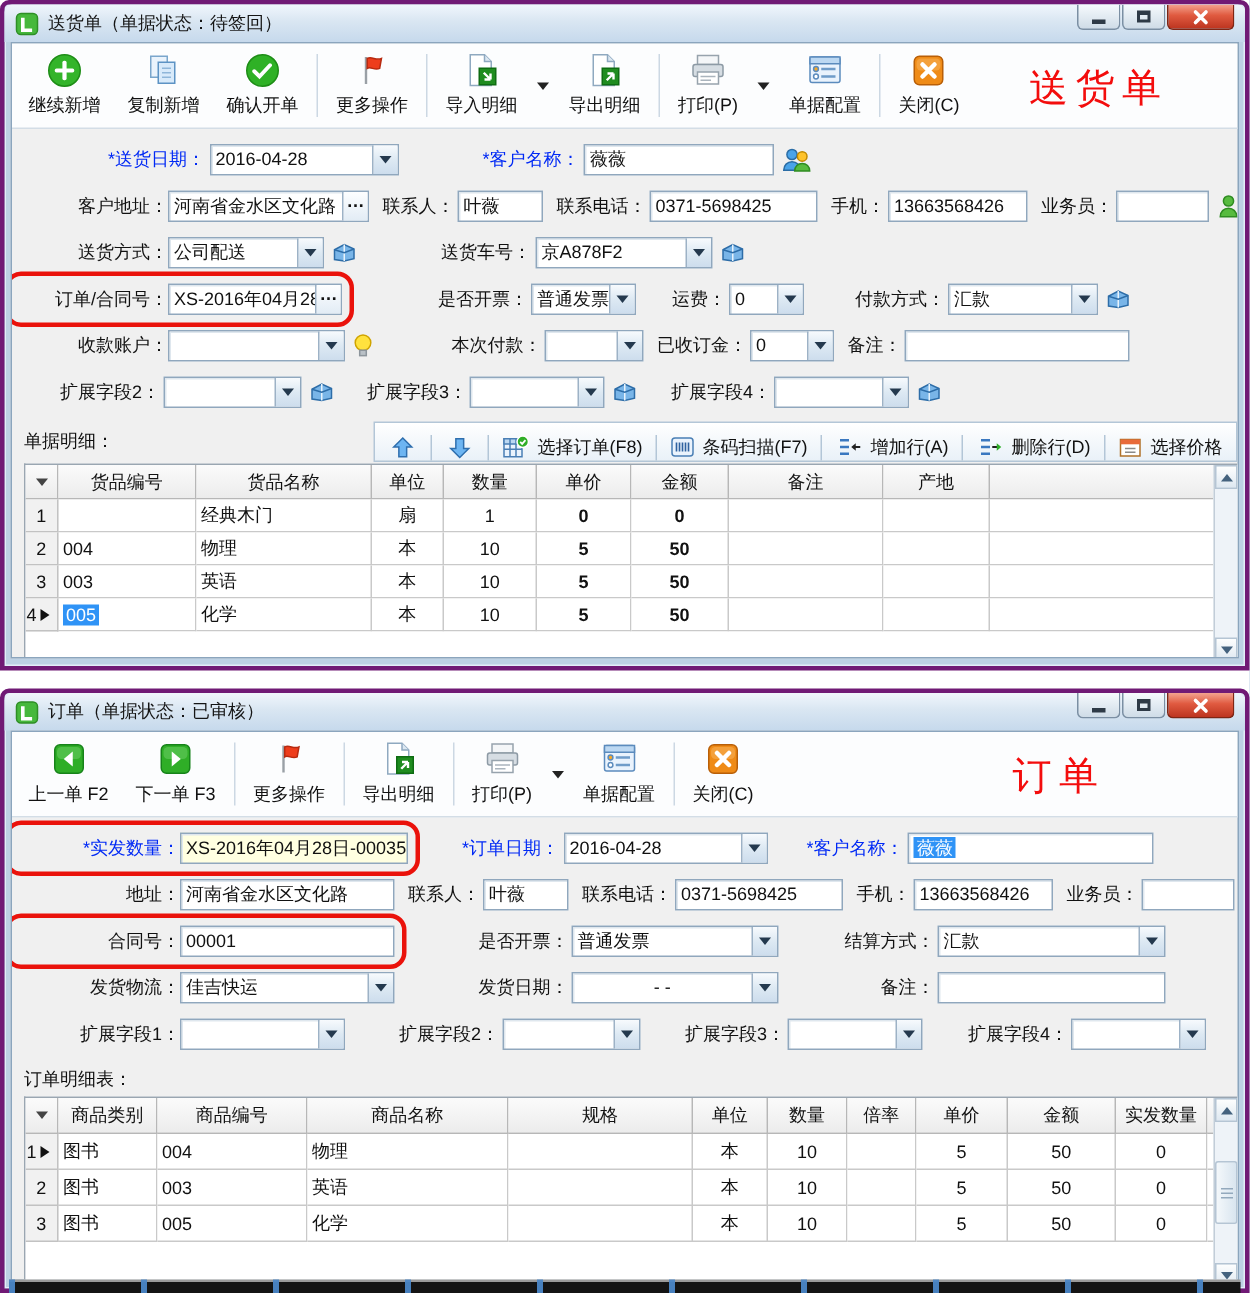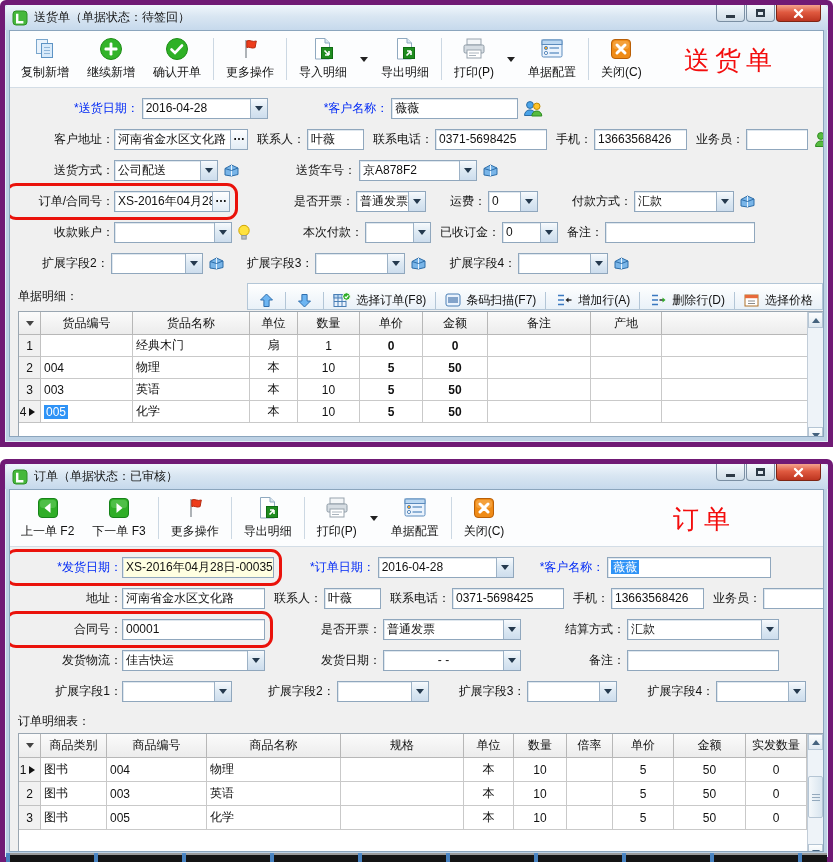--- a/index.html
+++ b/index.html
@@ -1,20 +1,20 @@
 <!DOCTYPE html>
 <html><head>
 <meta charset="utf-8">
 <style>
 *{box-sizing:border-box;margin:0;padding:0}
 html,body{width:833px;height:862px}
 body{position:relative;overflow:hidden;background:#fff;font-family:"Liberation Sans","DejaVu Sans",sans-serif;font-size:12px;color:#111}
 svg{display:block}
 
-.win{position:absolute;left:0;width:833px;background:#bdd1e4;border:5px solid #701a75;border-radius:6px 6px 0 0;box-shadow:inset 0 0 0 1px #e3eef8}
+.win{position:absolute;left:0;width:833px;background:#bdd1e4;border:3px solid #701a75;border-radius:6px 6px 0 0;box-shadow:inset 0 0 0 1px #e3eef8}
 .win1{top:0;height:447px}
 .win2{top:459px;height:403px;border-radius:6px 6px 0 0}
 .titlebar{height:25px;display:flex;align-items:center;padding:0 7px;position:relative;background:linear-gradient(#f0f6fc,#d9e6f2 45%,#c6d9ec);border-radius:5px 5px 0 0}
 .title{margin-left:6px;color:#151515}
 .winbtns{position:absolute;right:7px;top:0;display:flex}
 .wbtn{width:29px;height:17px;margin-left:1px;border:1px solid #7b8fa3;border-top:none;border-radius:0 0 4px 4px;background:linear-gradient(#f6fafd,#cfdce7);display:flex;align-items:center;justify-content:center}
 .wbtn.close{width:45px;background:linear-gradient(#f3a38f,#e05a40 45%,#bd3520);border-color:#7e2514}
 .g-min{width:9px;height:3px;background:#2e3a46;margin-top:6px}
 .g-max{width:9px;height:8px;border:2px solid #2e3a46;border-top-width:3px}
 .client{margin:0 4px 4px;height:calc(100% - 30px);background:#f0f0f0;border:1px solid #8ba5bd;overflow:hidden;position:relative}
@@ -105,36 +105,36 @@
             <path d="M2 2l7 7M9 2l-7 7" stroke="#fff" stroke-width="2.4" stroke-linecap="round"></path>
           </svg>
         </div>
     </div>
   </div>
   <div class="client">
     <div class="toolbar">
       <div class="tbtn">
         <span>
             <svg width="24" height="24">
+              <circle cx="12" cy="12" r="10.5" fill="#33b42a" stroke="#1e8d17"></circle>
+              <rect x="10.6" y="5.5" width="2.8" height="13" rx="1.2" fill="#fff"></rect>
+              <rect x="5.5" y="10.6" width="13" height="2.8" rx="1.2" fill="#fff"></rect>
+            </svg>
+          </span>
+        <span class="cap">继续新增</span>
+      </div>
+      <div class="tbtn">
+        <span>
+            <svg width="24" height="24">
               <rect x="3.5" y="2.5" width="11" height="14" fill="#eaf3fc" stroke="#7aa6cc"></rect>
               <rect x="8.5" y="6.5" width="11" height="14" fill="#d8eafa" stroke="#5d93c4"></rect>
               <path d="M11 10.5h6M11 13.5h6M11 16.5h6" stroke="#8fb6d9"></path>
             </svg>
           </span>
         <span class="cap">复制新增</span>
-      </div>
-      <div class="tbtn">
-        <span>
-            <svg width="24" height="24">
-              <circle cx="12" cy="12" r="10.5" fill="#33b42a" stroke="#1e8d17"></circle>
-              <rect x="10.6" y="5.5" width="2.8" height="13" rx="1.2" fill="#fff"></rect>
-              <rect x="5.5" y="10.6" width="13" height="2.8" rx="1.2" fill="#fff"></rect>
-            </svg>
-          </span>
-        <span class="cap">继续新增</span>
       </div>
       <div class="tbtn">
         <span>
             <svg width="24" height="24">
               <circle cx="12" cy="12" r="10.5" fill="#2fb126" stroke="#1e8d17"></circle>
               <path d="M6.5 12.5l3.5 3.5 7-7.5" fill="none" stroke="#fff" stroke-width="2.6" stroke-linecap="round"></path>
             </svg>
           </span>
         <span class="cap">确认开单</span>
       </div>
@@ -682,21 +682,21 @@
           </span>
         <span class="cap">关闭(C)</span>
       </div>
       <span class="stamp stamp2">订单</span>
     </div>
 
     <div class="form">
       <div class="frow">
         <div class="fg">
           <div class="annot"></div>
-          <span class="lbl lw2 req">*发货日期：</span>
+          <span class="lbl lw2 req">*实发数量：</span>
           <span class="inp yellow" style="width:152px">
               <span class="txt">XS-2016年04月28日-00035</span>
             </span>
         </div>
         <div class="fg" style="margin-left:36px">
           <span class="lbl req">*订单日期：</span>
           <span class="combo" style="width:136px;margin-left:3px">
               <span class="txt">2016-04-28</span>
               <span class="cbtn"></span>
             </span>

